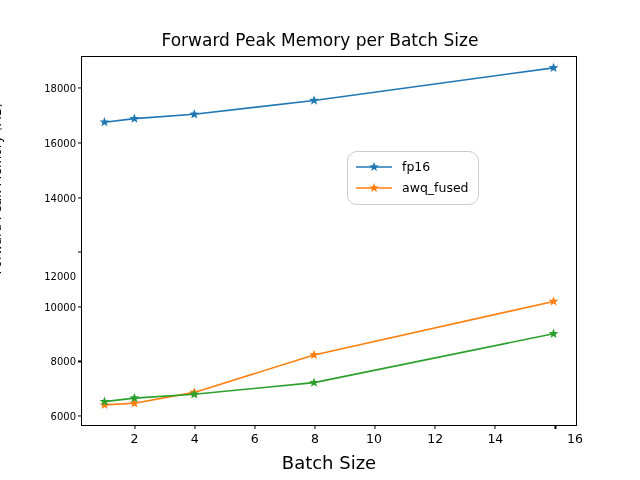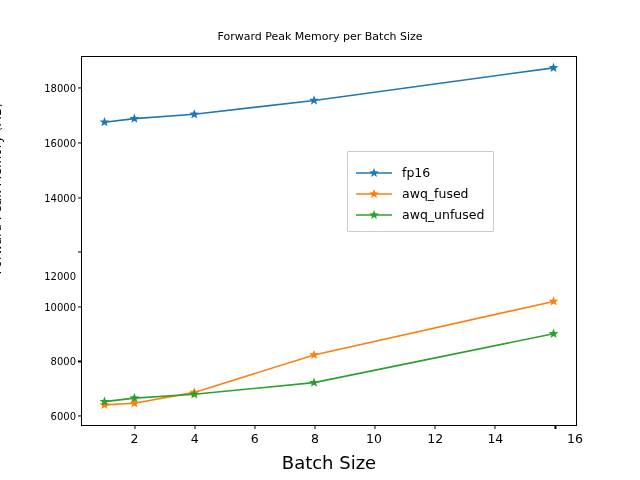--- a/index.html
+++ b/index.html
@@ -6,21 +6,21 @@
   body{
     width:640px;height:480px;
     background:#ffffff;
     font-family:"DejaVu Sans", sans-serif;
     overflow:hidden;
   }
   #figure{position:relative;width:640px;height:480px;}
 
   #title{
     position:absolute;left:0;top:30px;width:640px;
-    text-align:center;font-size:11px;color:#000;
+    text-align:center;font-size:17px;color:#000;
   }
 
   
   #axes{
     position:absolute;left:81px;top:56px;
     width:496px;height:370px;
     border:1.1px solid #000;
     box-sizing:border-box;
     overflow:visible;
   }
@@ -57,22 +57,22 @@
     font-size:12.5px;color:#000;white-space:nowrap;
   }
   .xtickmark{
     position:absolute;top:100%;height:4px;width:1.1px;
     background:#000;transform:translateX(-50%);
   }
 
   
   #legend{
     position:absolute;left:347px;top:151px;
-    background:#fff;border:0.9px solid #cccccc;border-radius:1px;
-    padding:10px 9px 6px 7px;
+    background:#fff;border:0.9px solid #cccccc;border-radius:10px;
+    padding:4px 9px 6px 7px;
   }
   .legend-row{display:flex;align-items:center;height:21px;}
   .legend-sample{width:38px;height:14px;margin-right:9px;flex:0 0 auto;}
   .legend-label{font-size:12.5px;color:#000;white-space:nowrap;}
 </style>
 </head>
 <body>
 
 <div id="figure">
 
@@ -148,22 +148,15 @@
         </svg>
         <span class="legend-label">fp16</span>
       </div>
       <div class="legend-row">
         <svg class="legend-sample" viewBox="0 0 38 14">
           <line x1="1" y1="7" x2="37" y2="7" stroke="#ff7f0e" stroke-width="1.6"></line>
           <path d="M19.00,2.00L20.23,5.30L23.76,5.45L21.00,7.65L21.94,11.05L19.00,9.10L16.06,11.05L17.00,7.65L14.24,5.45L17.77,5.30Z" fill="#ff7f0e"></path>
         </svg>
         <span class="legend-label">awq_fused</span>
       </div>
-      <div class="legend-row">
-        <svg class="legend-sample" viewBox="0 0 38 14">
-          <line x1="1" y1="7" x2="37" y2="7" stroke="#2ca02c" stroke-width="1.6"></line>
-          <path d="M19.00,2.00L20.23,5.30L23.76,5.45L21.00,7.65L21.94,11.05L19.00,9.10L16.06,11.05L17.00,7.65L14.24,5.45L17.77,5.30Z" fill="#2ca02c"></path>
-        </svg>
-        <span class="legend-label">awq_unfused</span>
-      </div>
     </div>
 
 </div>
 
 </body></html>

